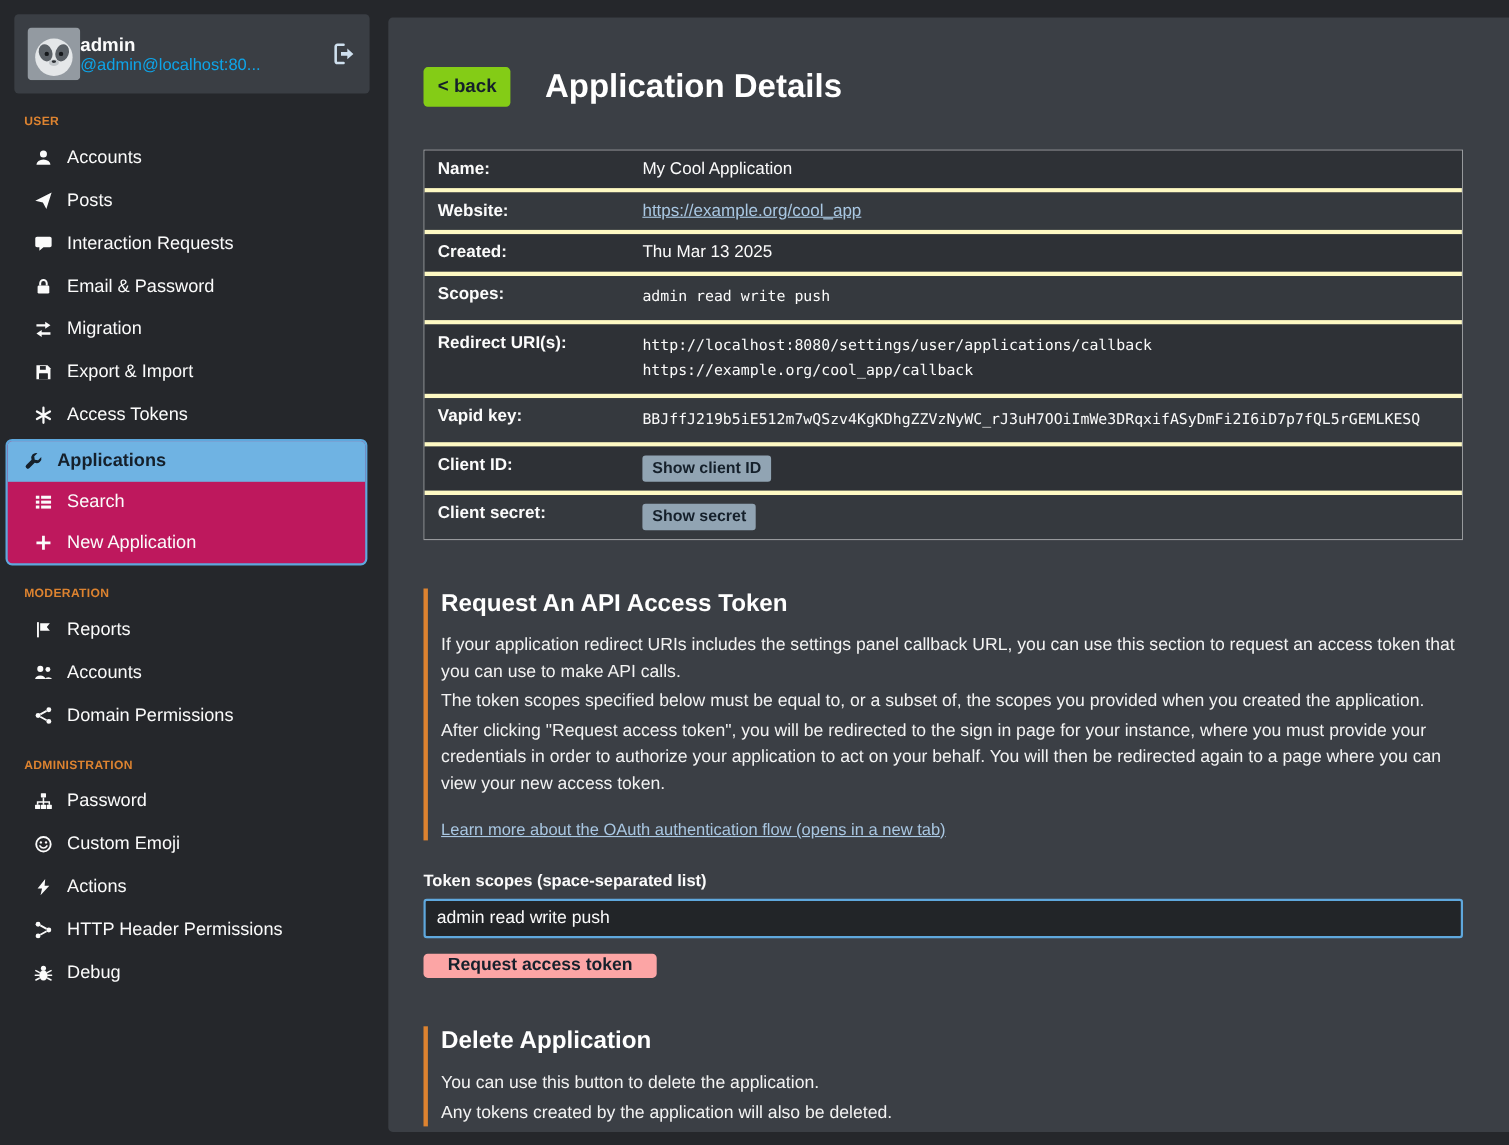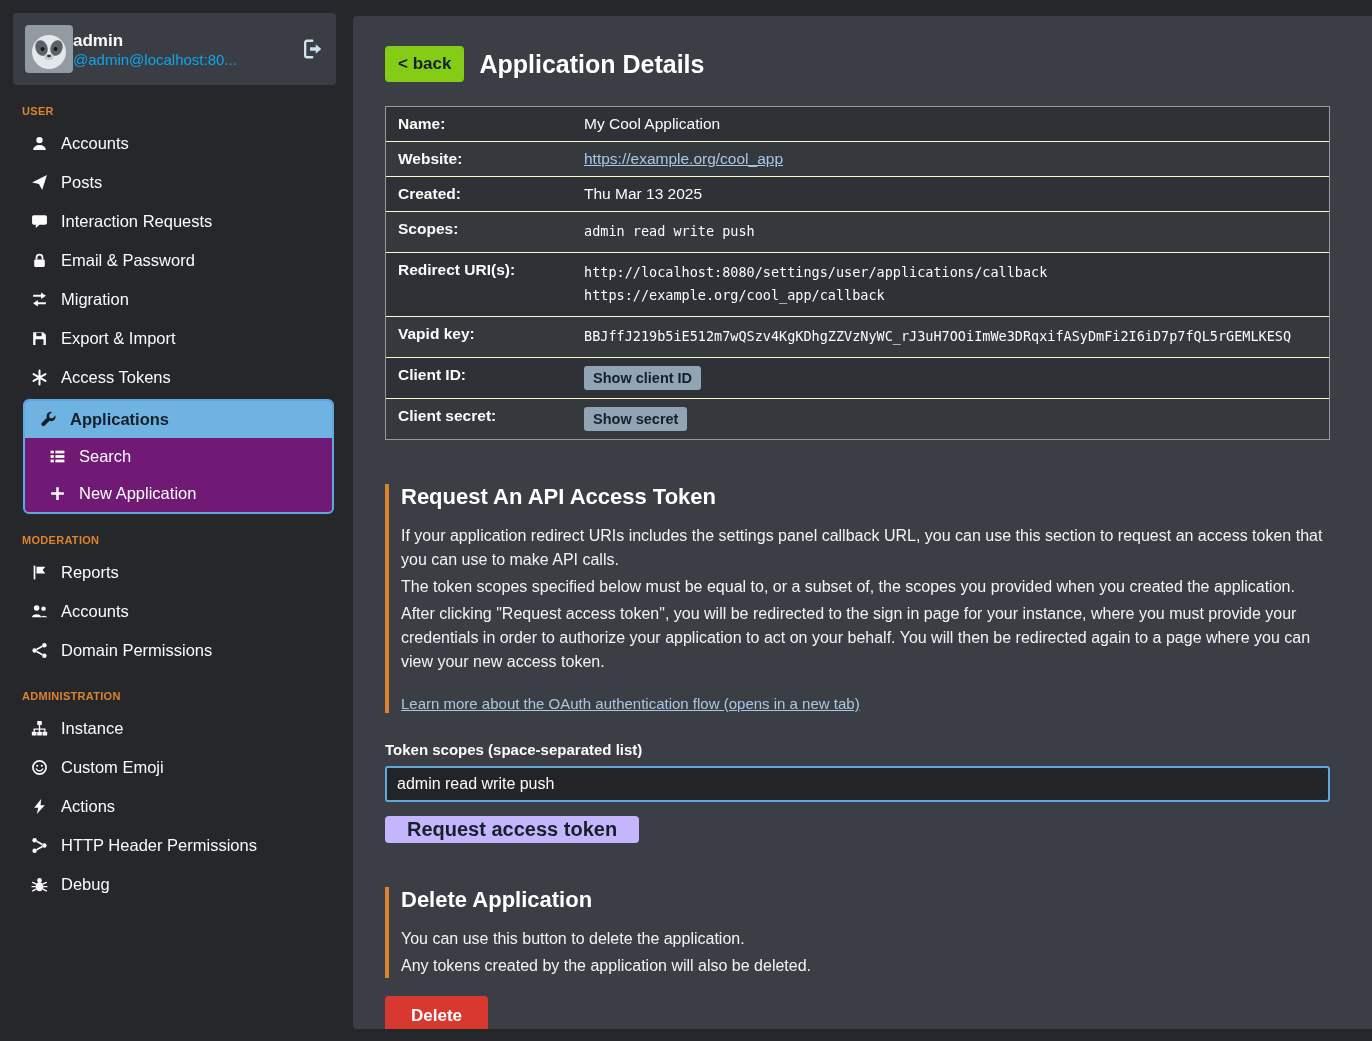--- a/index.html
+++ b/index.html
@@ -26,22 +26,22 @@
     color:#dd8330; font-weight:bold; font-size:11px; letter-spacing:.3px;
     margin:20px 0 7px 22px;
   }
   .nav-item {
     display:flex; align-items:center; gap:13px;
     padding:10px 10px 10px 30px; font-size:16.5px; cursor:pointer;
   }
   .icon { width:18px; display:inline-flex; justify-content:center; flex-shrink:0; }
   .icon svg { display:block; }
   .active-wrap {
-    margin:2px 11px 4px 23px; border:2px solid #5fa8dd; border-radius:6px;
-    overflow:hidden; background:#701a75;
+    margin:2px 11px 4px 5px; border:2px solid #5fa8dd; border-radius:6px;
+    overflow:hidden; background:#be185d;
   }
   .active-head {
     background:#6fb3e3; color:#15202b; font-weight:bold;
     display:flex; align-items:center; gap:13px;
     padding:9px 10px 9px 14px; font-size:16.5px; cursor:pointer;
   }
   .sub-item {
     display:flex; align-items:center; gap:13px;
     padding:9px 10px 9px 23px; font-size:16.5px; cursor:pointer;
   }
@@ -49,26 +49,26 @@
   .panel {
     flex:1; margin:16px 0 12px 8px; background:#3b3f45;
     border-radius:4px 0 0 4px; padding:30px 42px 36px 32px; overflow:hidden;
   }
   .page-header { display:flex; align-items:center; gap:15px; margin-bottom:24px; }
   .back-btn {
     background:#84cc16; color:#15202b; font-weight:bold; font-size:17px;
     padding:8px 13px; border:none; border-radius:4px; cursor:pointer;
     font-family:inherit;
   }
-  h1 { font-size:25px; margin:0; color:#ffffff; }
+  h1 { font-size:30px; margin:16px; color:#ffffff; }
   
   .details { border:1px solid #97999c; }
   .drow {
     display:grid; grid-template-columns:186px 1fr; align-items:start;
-    padding:8px 12px; border-bottom:1px solid #fef9c3;
+    padding:8px 12px; border-bottom:4px solid #fef9c3;
   }
   .drow:last-child { border-bottom:none; }
   .drow:nth-child(odd) { background:#2e3136; }
   .drow:nth-child(even) { background:#35393e; }
   .dkey { font-weight:bold; font-size:15.5px; }
   .dval { font-size:15.5px; }
   .dval.mono { font-family:"DejaVu Sans Mono","Liberation Mono",monospace; font-size:13.5px; line-height:1.75; }
   .dval a { color:#a9c7e2; text-decoration:underline; cursor:pointer; }
   .gray-btn {
     background:#91a4b3; color:#15202b; font-weight:bold; font-size:14.5px;
@@ -80,22 +80,22 @@
   .accent { border-left:4px solid #dd8330; padding-left:12px; }
   h2 { font-size:22px; margin:0 0 14px; color:#ffffff; }
   .accent p { margin:0 0 3px; font-size:16px; line-height:1.5; color:#f3f3f3; }
   .learn-link { display:inline-block; margin-top:18px; font-size:15px; color:#a9c7e2; text-decoration:underline; cursor:pointer; }
   .field-label { display:block; font-weight:bold; font-size:15px; margin:28px 0 8px; }
   .scopes-input {
     width:100%; background:#222528; border:2px solid #5fa8dd; border-radius:3px;
     color:#fbfbfb; font-size:16px; padding:7px 10px; font-family:inherit; outline:none;
   }
   .request-btn {
-    display:block; margin-top:14px; background:#c4b5fd; color:#15202b;
-    font-weight:bold; font-size:20px; padding:2px 22px; border:none;
+    display:block; margin-top:14px; background:#fca5a5; color:#15202b;
+    font-weight:bold; font-size:16px; padding:2px 22px; border:none;
     border-radius:4px; cursor:pointer; font-family:inherit;
   }
   .delete-btn {
     display:block; margin-top:18px; background:#d93831; color:#ffffff;
     font-weight:bold; font-size:17px; padding:10px 26px; border:none;
     border-radius:4px; cursor:pointer; font-family:inherit;
   }
 </style>
 </head>
 <body>
@@ -255,21 +255,21 @@
       <div class="nav-item">
         <span class="icon">
           <svg viewBox="0 0 16 16" width="17" height="17" fill="currentColor">
             <rect x="5.8" y="1" width="4.4" height="3.6" rx=".5"></rect>
             <rect x=".8" y="11" width="4.4" height="3.6" rx=".5"></rect>
             <rect x="5.8" y="11" width="4.4" height="3.6" rx=".5"></rect>
             <rect x="10.8" y="11" width="4.4" height="3.6" rx=".5"></rect>
             <path d="M8 4.6v2.6M3 11V8.6h10V11M8 7.2V11" stroke="currentColor" stroke-width="1.3" fill="none"></path>
           </svg>
         </span>
-        <span>Instance</span>
+        <span>Password</span>
       </div>
       <div class="nav-item">
         <span class="icon">
           <svg viewBox="0 0 16 16" width="17" height="17" fill="currentColor">
             <circle cx="8" cy="8" r="6.2" fill="none" stroke="currentColor" stroke-width="1.6"></circle>
             <circle cx="5.8" cy="6.4" r="1"></circle>
             <circle cx="10.2" cy="6.4" r="1"></circle>
             <path d="M5 9.4a3.4 3.4 0 0 0 6 0" fill="none" stroke="currentColor" stroke-width="1.4" stroke-linecap="round"></path>
           </svg>
         </span>

